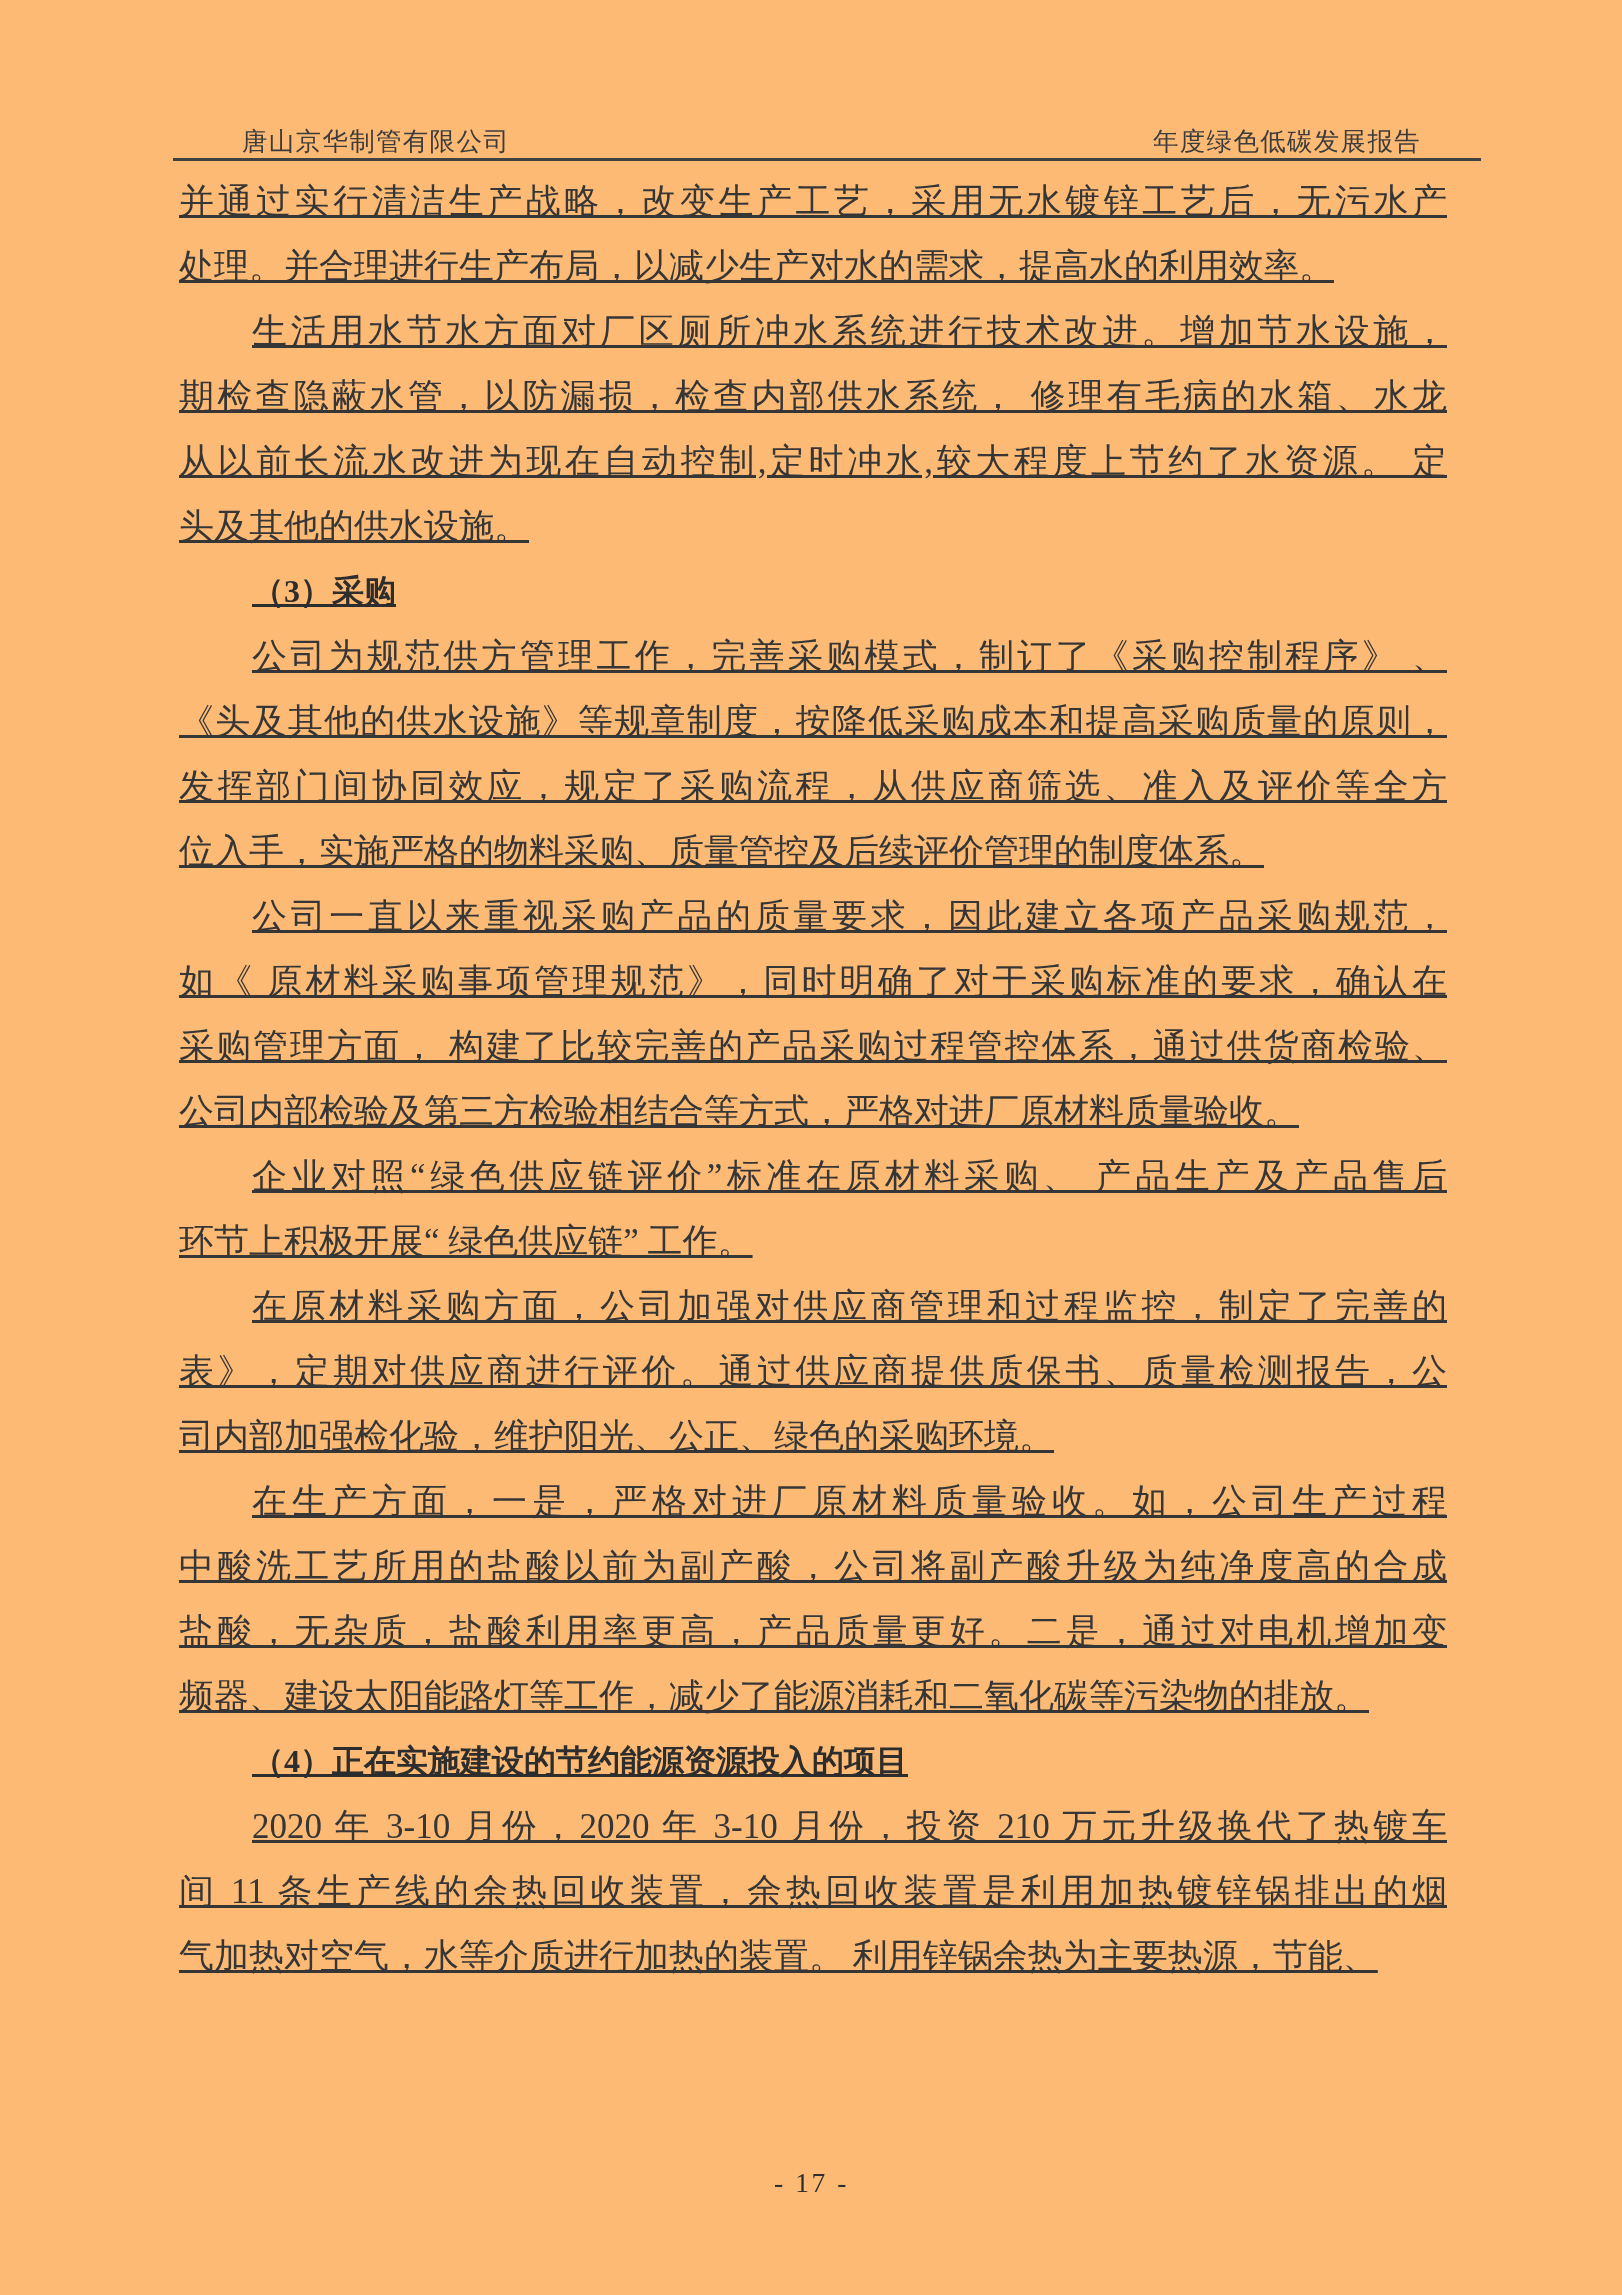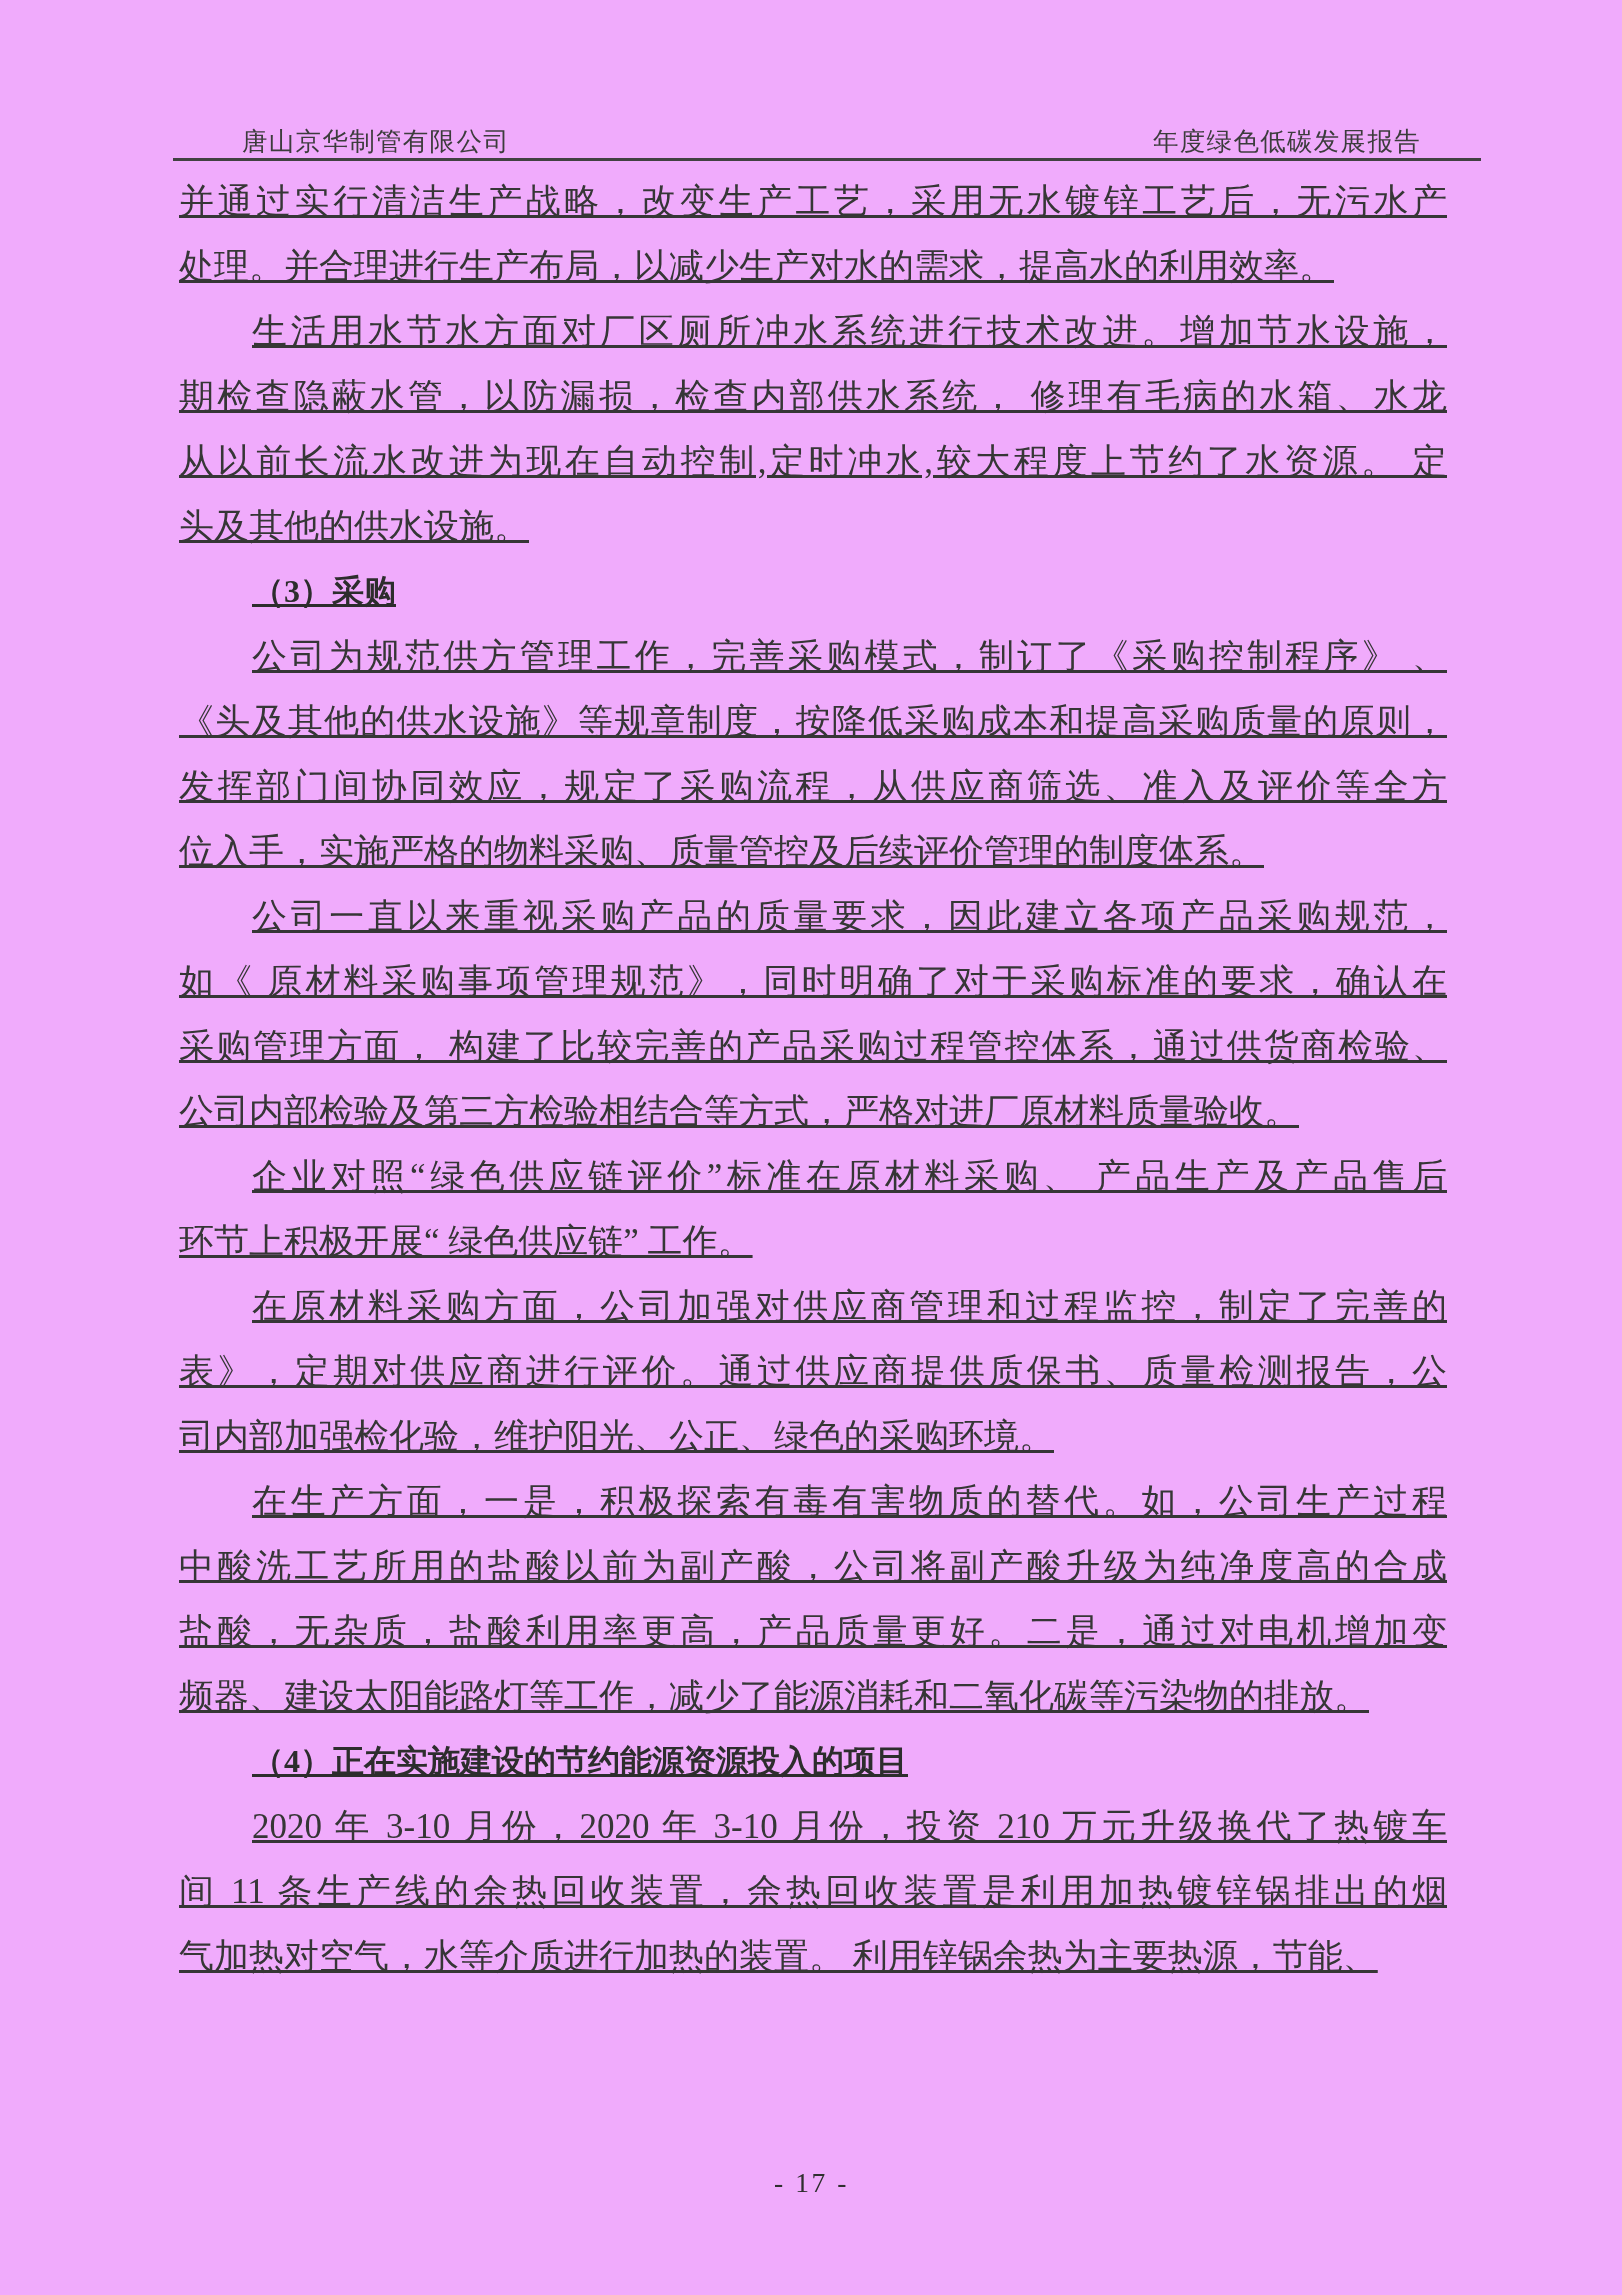--- a/index.html
+++ b/index.html
@@ -1,20 +1,20 @@
 <!DOCTYPE html>
 <html style="font-size:10.5px"><head>
 <meta charset="utf-8">
 <style>
   html,body { margin:0; padding:0; background:#e8e8e8; }
   .page {
     position:relative;
     width:1623px; height:2295px;
     margin:0 auto;
-    background:#f0abfc;
+    background:#fdba74;
     font-family:"Liberation Serif","DejaVu Serif",serif;
     color:#333333;
     overflow:hidden;
   }
   .hdr-left {
     position:absolute; left:242px; top:124px;
     font-size:25.5px; letter-spacing:1.3px; color:#3c3c3c;
     white-space:nowrap;
   }
   .hdr-right {
@@ -73,21 +73,21 @@
     <div class="line end">位入手，实施严格的物料采购、质量管控及后续评价管理的制度体系。</div>
     <div class="line indent">公司一直以来重视采购产品的质量要求，因此建立各项产品采购规范，</div>
     <div class="line">如《 原材料采购事项管理规范》，同时明确了对于采购标准的要求，确认在</div>
     <div class="line">采购管理方面， 构建了比较完善的产品采购过程管控体系，通过供货商检验、</div>
     <div class="line end">公司内部检验及第三方检验相结合等方式，严格对进厂原材料质量验收。</div>
     <div class="line indent">企业对照“绿色供应链评价”标准在原材料采购、 产品生产及产品售后</div>
     <div class="line end">环节上积极开展“ 绿色供应链” 工作。</div>
     <div class="line indent">在原材料采购方面，公司加强对供应商管理和过程监控，制定了完善的</div>
     <div class="line">表》，定期对供应商进行评价。通过供应商提供质保书、质量检测报告，公</div>
     <div class="line end">司内部加强检化验，维护阳光、公正、绿色的采购环境。</div>
-    <div class="line indent">在生产方面，一是，积极探索有毒有害物质的替代。如，公司生产过程</div>
+    <div class="line indent">在生产方面，一是，严格对进厂原材料质量验收。如，公司生产过程</div>
     <div class="line">中酸洗工艺所用的盐酸以前为副产酸，公司将副产酸升级为纯净度高的合成</div>
     <div class="line">盐酸，无杂质，盐酸利用率更高，产品质量更好。二是，通过对电机增加变</div>
     <div class="line end">频器、建设太阳能路灯等工作，减少了能源消耗和二氧化碳等污染物的排放。</div>
     <div class="line heading indent">（4）正在实施建设的节约能源资源投入的项目</div>
     <div class="line indent">2020 年 3-10 月份，2020 年 3-10 月份，投资 210 万元升级换代了热镀车</div>
     <div class="line">间 11 条生产线的余热回收装置，余热回收装置是利用加热镀锌锅排出的烟</div>
     <div class="line end">气加热对空气，水等介质进行加热的装置。 利用锌锅余热为主要热源，节能、</div>
   </div>
 
   <div class="footer-pageno">- 17 -</div>

